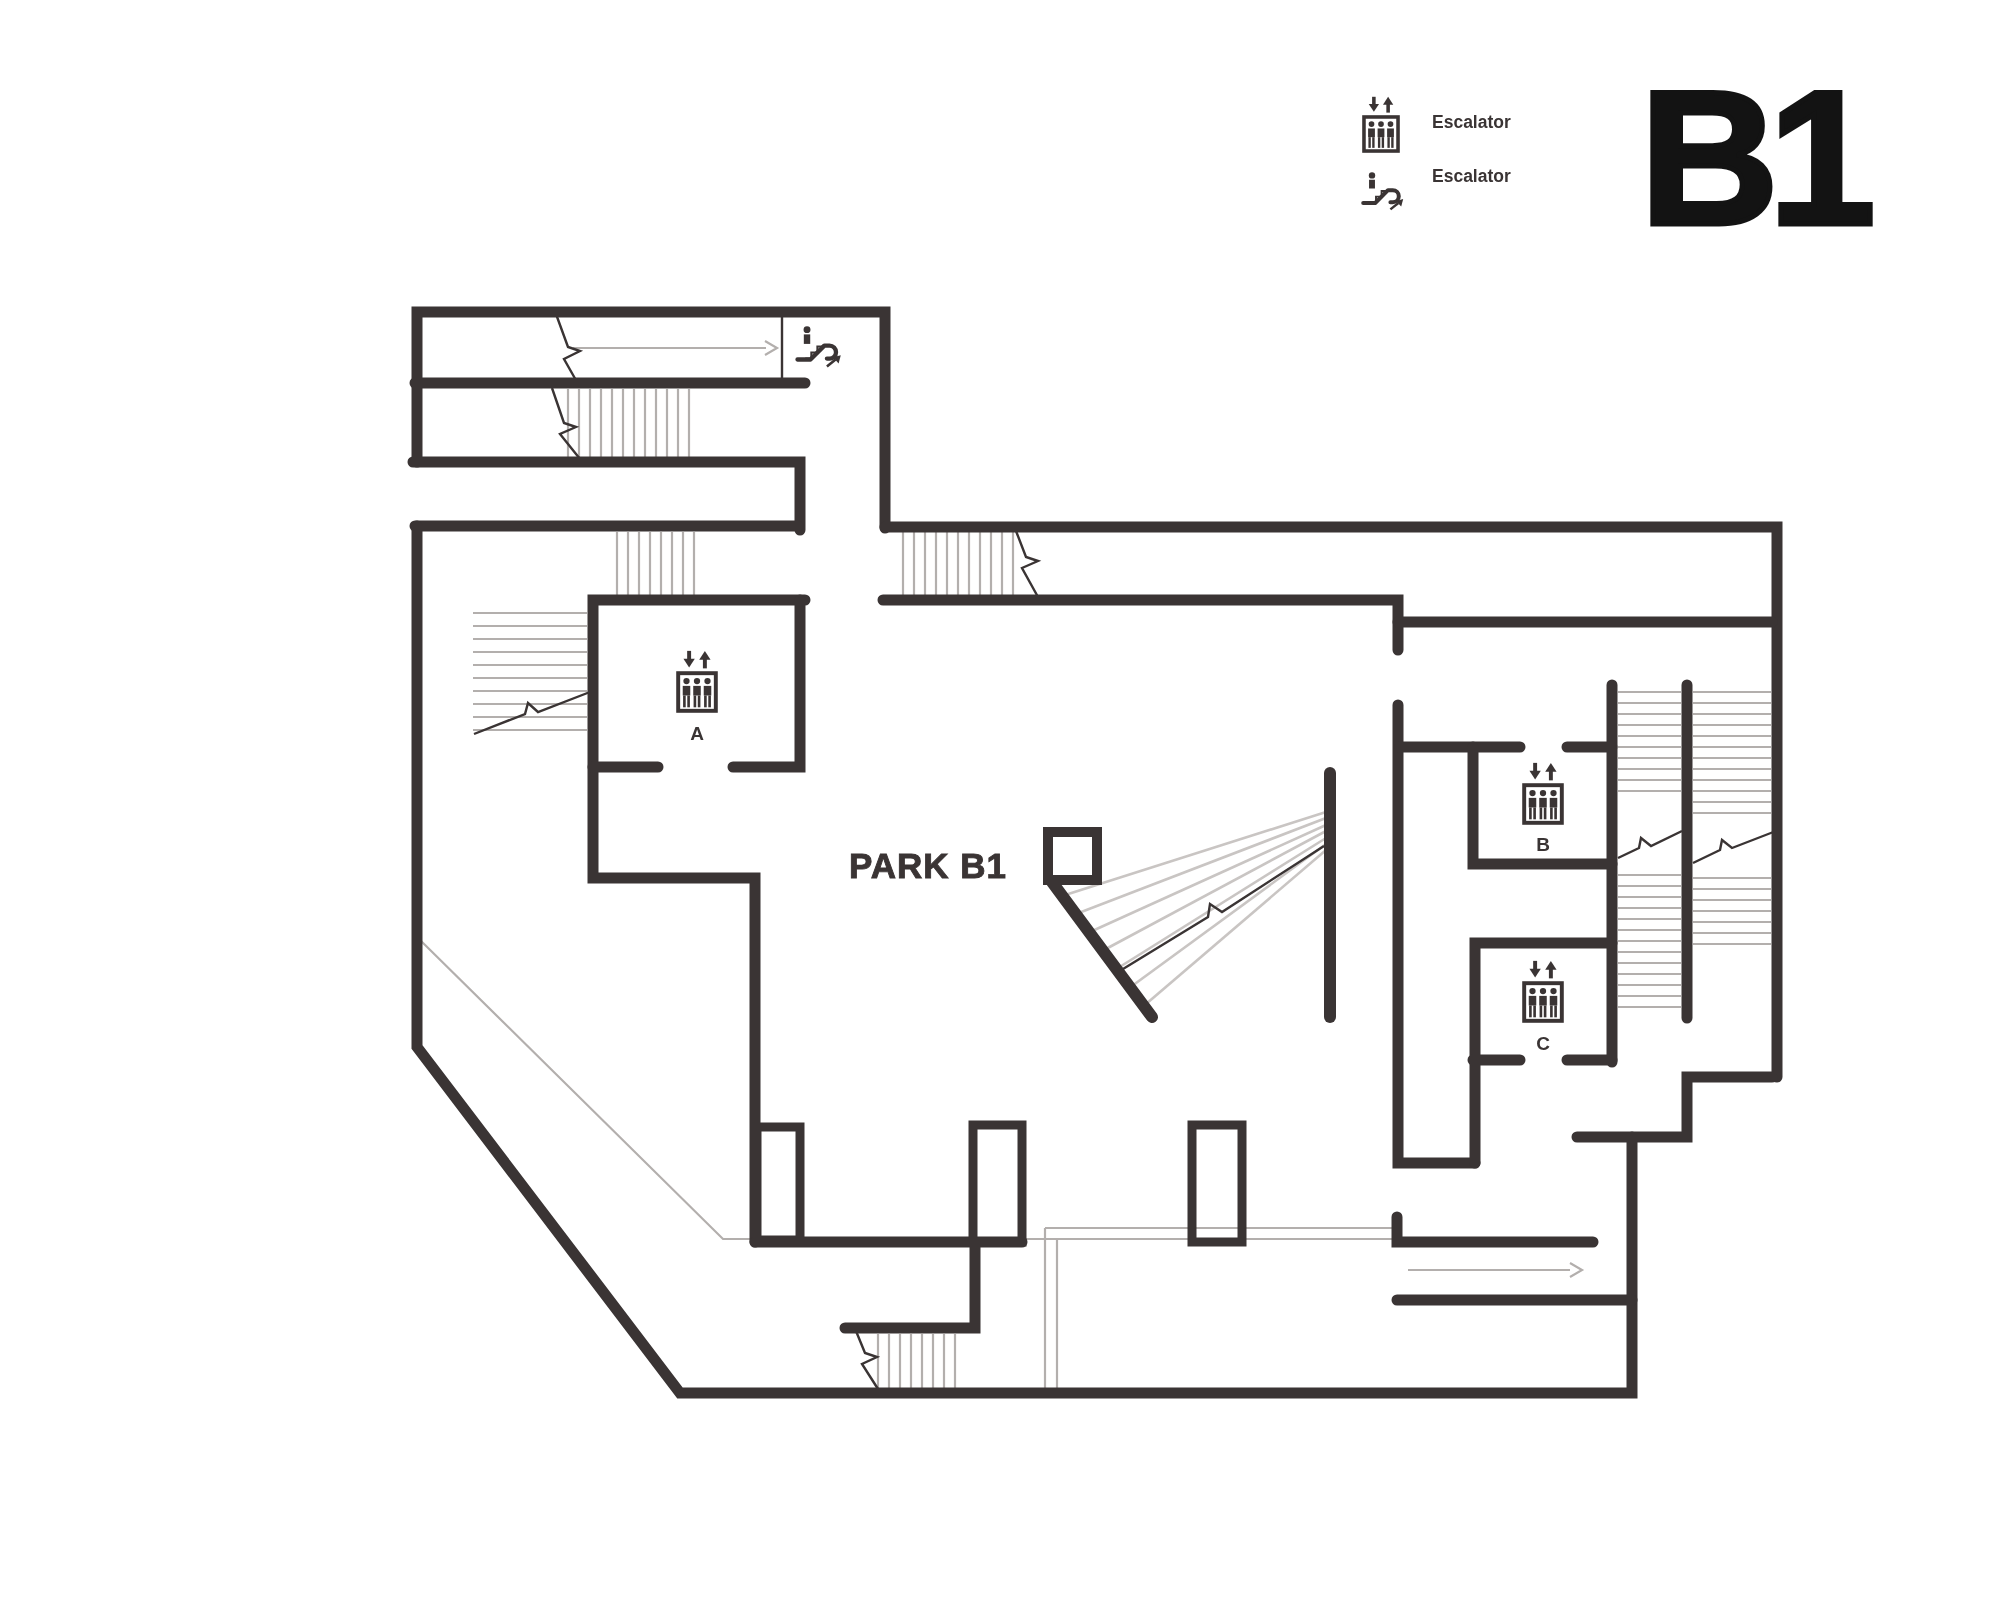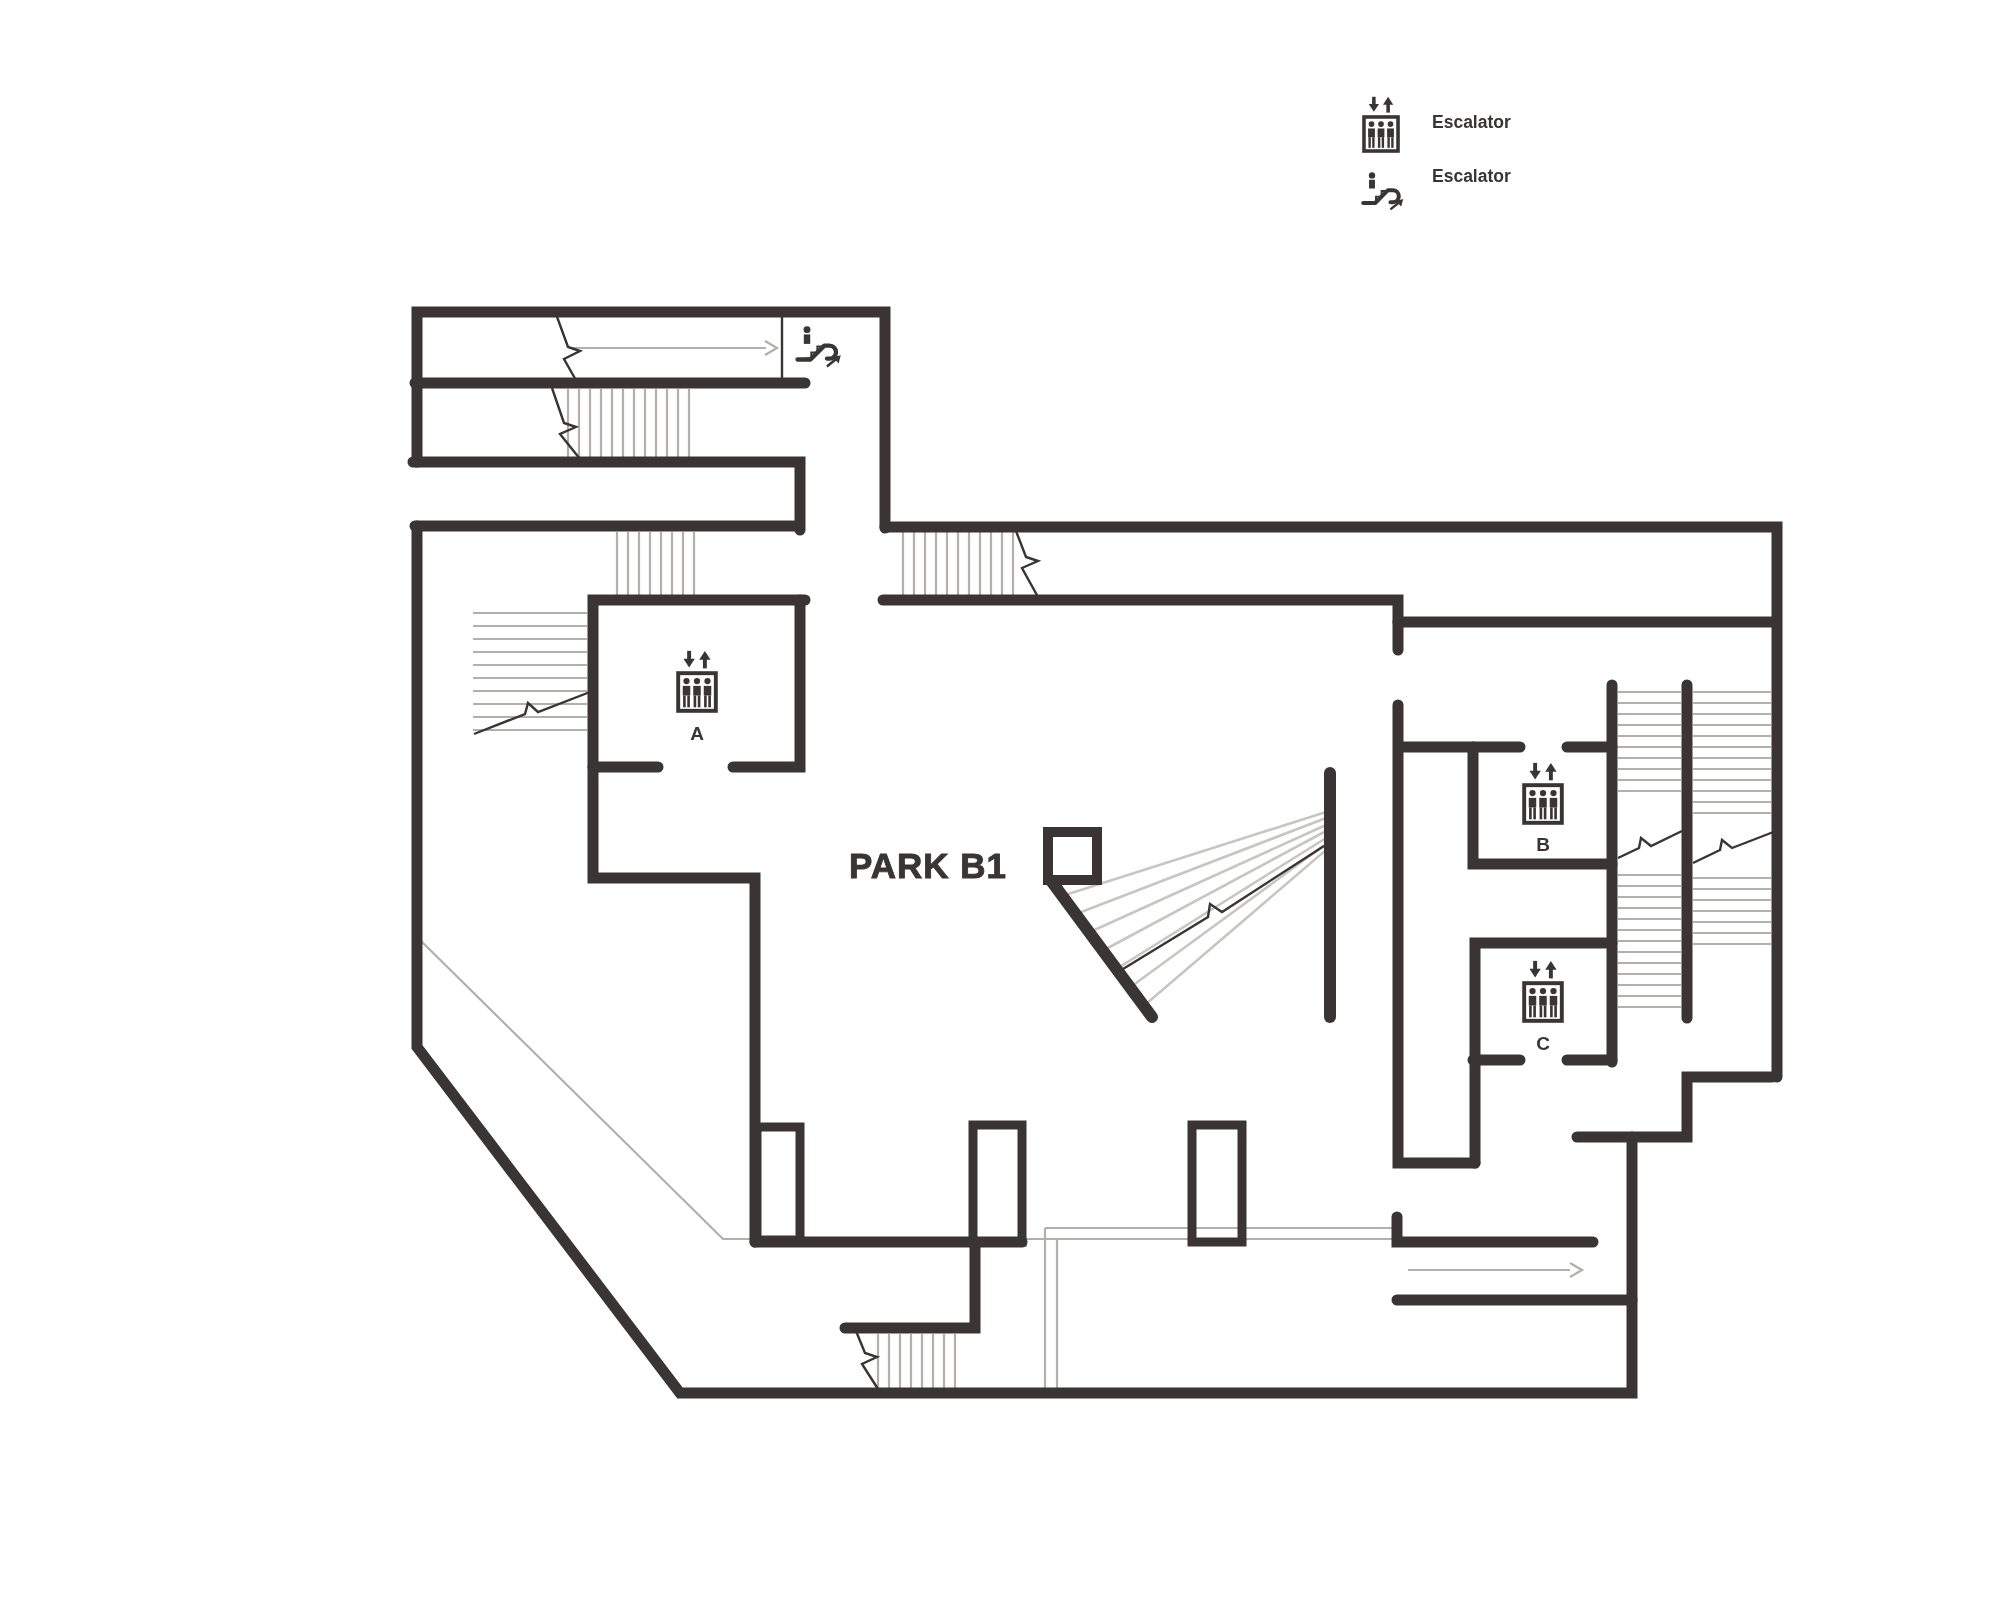--- a/index.html
+++ b/index.html
@@ -257,13 +257,14 @@
     <svg class="legend-icon" style="left:1362px;top:96px" width="38" height="57" viewBox="0 0 48 72">
         <use href="#sym-elevator"></use>
       </svg>
     <span class="legend-label" style="left:1432px;top:114px">Escalator</span>
     <svg class="legend-icon" style="left:1360px;top:170px" width="48" height="42" viewBox="0 0 60 52">
         <use href="#sym-escalator"></use>
       </svg>
     <span class="legend-label" style="left:1432px;top:168px">Escalator</span>
   </div>
 
+  <div class="floor-title">B1</div>
 </div>
 
 </body></html>

